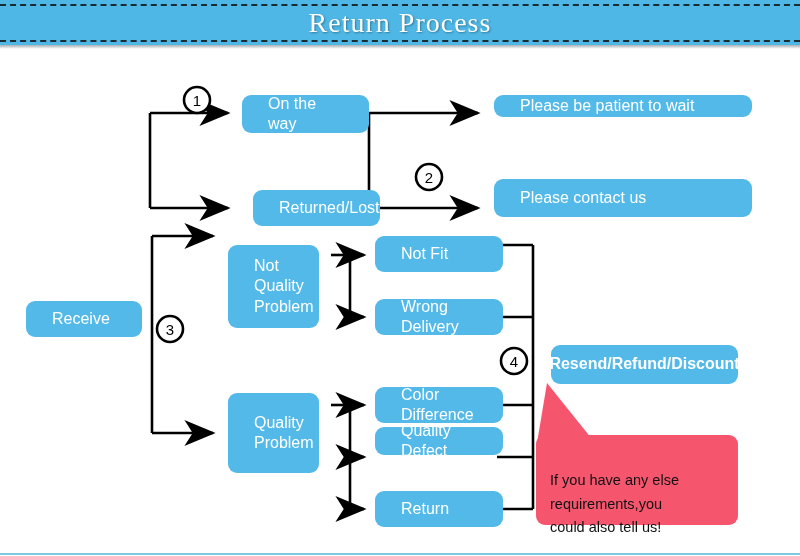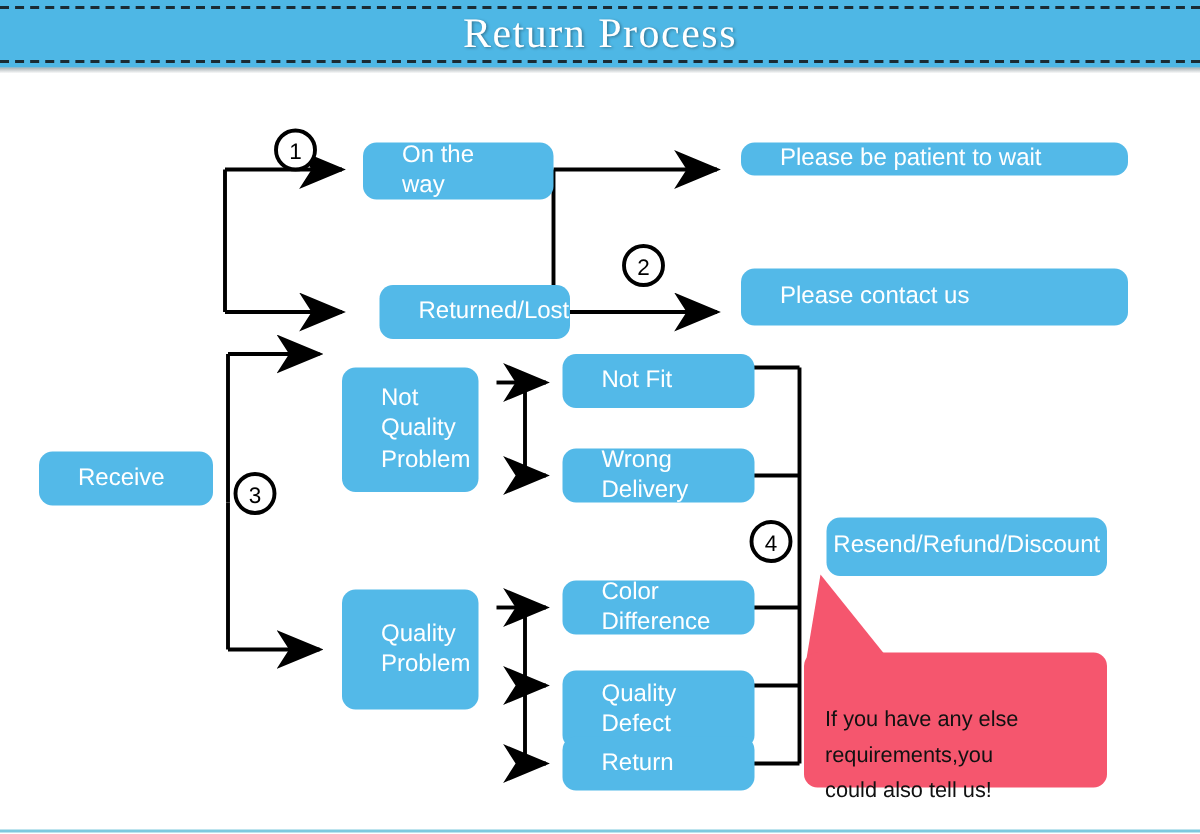--- a/index.html
+++ b/index.html
@@ -246,29 +246,29 @@
     </div>
 
     <div class="node" style="left:375px; top:250px; width:128px; height:36px;">
       <span>Wrong Delivery</span>
     </div>
 
     <div class="node" style="left:375px; top:338px; width:128px; height:36px;">
       <span>Color Difference</span>
     </div>
 
-    <div class="node" style="left:375px; top:398px; width:128px; height:52px;">
+    <div class="node" style="left:375px; top:378px; width:128px; height:28px;">
       <span>Quality Defect</span>
     </div>
 
     <div class="node" style="left:375px; top:442px; width:128px; height:36px;">
       <span>Return</span>
     </div>
 
-    <div class="node" style="left:551px; top:296px; width:187px; height:39px; justify-content:center;">
+    <div class="node" style="left:551px; top:296px; width:187px; height:39px; justify-content:center;font-weight:bold;">
       <span>Resend/Refund/Discount</span>
     </div>
 
     <div id="callout">
       <span>If you have any else
 requirements,you
 could also tell us!</span>
     </div>
 
   </div>

